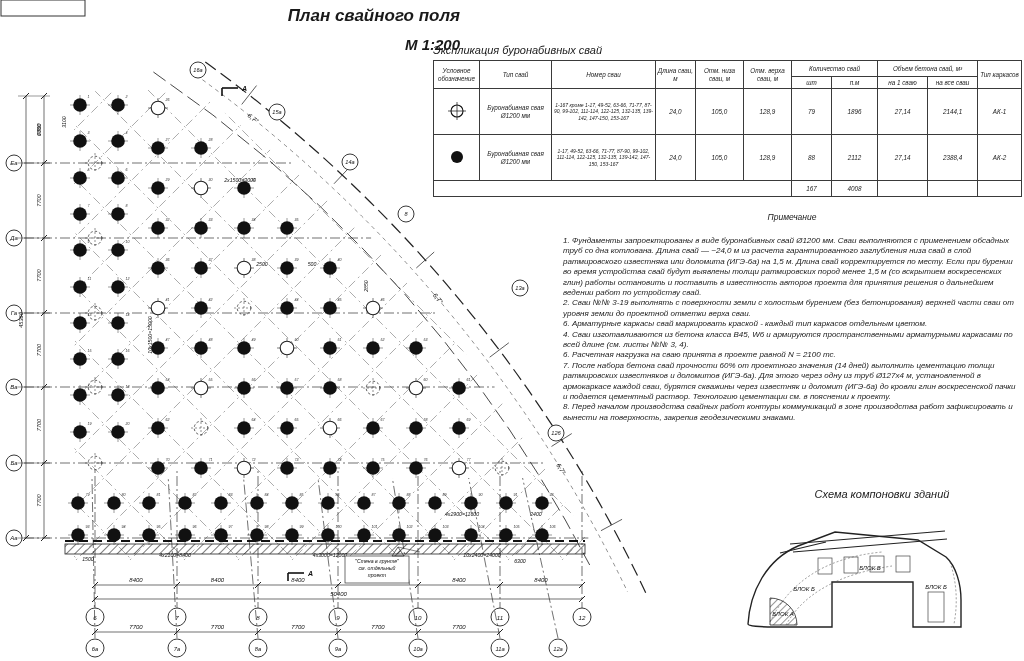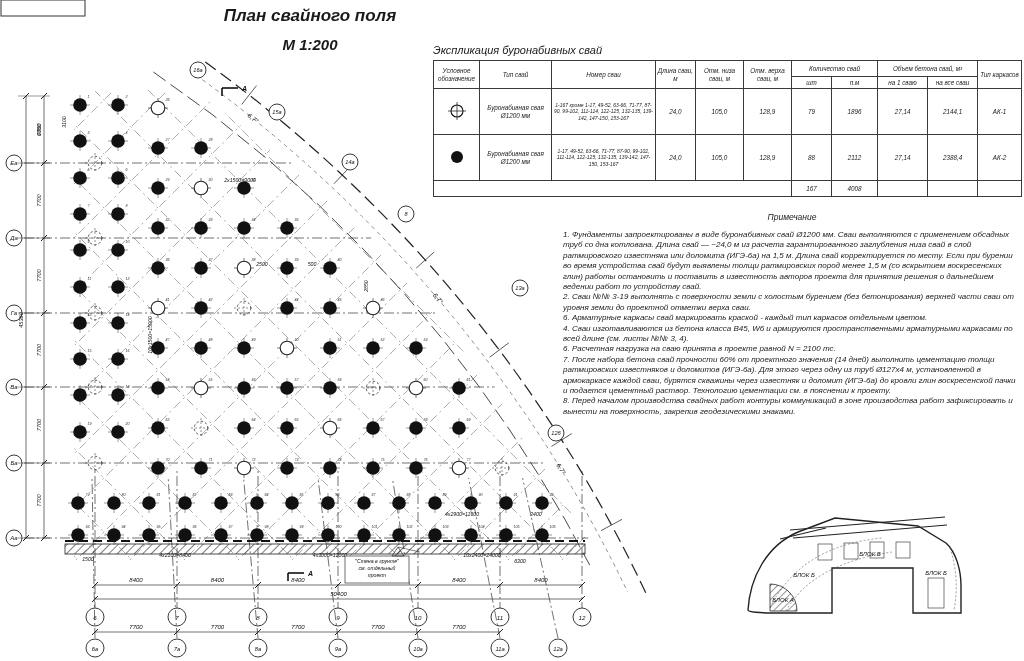--- a/index.html
+++ b/index.html
@@ -3,40 +3,40 @@
 <meta charset="utf-8">
 <style>
   * { margin:0; padding:0; box-sizing:border-box; }
   html,body { width:1024px; height:661px; }
   body {
     position:relative; background:#fff; overflow:hidden;
     font-family:"Liberation Sans", sans-serif; font-style:italic; color:#1a1a1a;
   }
   .abs { position:absolute; }
   
-  #plan-title { left:160px; top:6px; width:300px; text-align:center; }
+  #plan-title { left:160px; top:6px; width:300px; text-align:right; }
   #plan-title .t1 { font-size:17px; font-weight:bold; }
   #plan-title .t2 { font-size:15px; font-weight:bold; margin-top:10px; }
   
   #plan-svg { left:0; top:0; }
   
   #spec { left:433px; top:44px; width:588px; }
   #spec .spec-title { text-align:left; font-size:11px; margin-bottom:4px; }
   #spec table { width:100%; border-collapse:collapse; table-layout:fixed; }
   #spec th, #spec td {
     border:1px solid #3a3a3a; text-align:center; vertical-align:middle;
     font-weight:normal; font-size:6.3px; line-height:1.25; padding:1px;
     overflow:hidden;
   }
   #spec td.nums { font-size:5px; line-height:1.3; }
   #spec tr.hdr1 { height:16px; } #spec tr.hdr2 { height:12px; }
   #spec tr.body-row { height:46px; } #spec tr.totals { height:16px; }
   
   #notes { left:563px; top:212px; width:458px; font-size:8px; line-height:1.3; }
-  #notes .notes-title { text-align:center; font-size:8.5px; margin-bottom:7px; }
+  #notes .notes-title { text-align:center; font-size:8.5px; margin-bottom:13px; }
   
   #scheme { left:740px; top:488px; width:284px; }
   #scheme .scheme-title { text-align:center; font-size:11px; margin-bottom:2px; }
 </style>
 </head>
 <body>
 
 <div class="abs" id="plan-title">
   <div class="t1">План свайного поля</div>
   <div class="t2">М 1:200</div>
@@ -797,20 +797,21 @@
   <div>1. Фундаменты запроектированы в виде буронабивных свай Ø1200 мм. Сваи выполняются с применением обсадных труб со дна котлована. Длина свай — ~24,0 м из расчета гарантированного заглубления низа свай в слой ратмировского известняка или доломита (ИГЭ-6а) на 1,5 м. Длина свай корректируется по месту. Если при бурении во время устройства свай будут выявлены толщи ратмировских пород менее 1,5 м (со вскрытием воскресенских глин) работы остановить и поставить в известность авторов проекта для принятия решения о дальнейшем ведении работ по устройству свай.</div>
   <div>2. Сваи №№ 3-19 выполнять с поверхности земли с холостым бурением (без бетонирования) верхней части сваи от уровня земли до проектной отметки верха сваи.</div>
   <div>6. Арматурные каркасы свай маркировать краской - каждый тип каркасов отдельным цветом.</div>
   <div>4. Сваи изготавливаются из бетона класса В45, W6 и армируются пространственными арматурными каркасами по всей длине (см. листы №№ 3, 4).</div>
   <div>6. Расчетная нагрузка на сваю принята в проекте равной N = 2100 тс.</div>
   <div>7. После набора бетона свай прочности 60% от проектного значения (14 дней) выполнить цементацию толщи ратмировских известняков и доломитов (ИГЭ-6а). Для этого через одну из труб Ø127х4 м, установленной в армокаркасе каждой сваи, бурятся скважины через известняк и доломит (ИГЭ-6а) до кровли глин воскресенской пачки и подается цементный раствор. Технологию цементации см. в пояснении к проекту.</div>
   <div>8. Перед началом производства свайных работ контуры коммуникаций в зоне производства работ зафиксировать и вынести на поверхность, закрепив геодезическими знаками.</div>
 </div>
 
 <div class="abs" id="scheme">
+  <div class="scheme-title">Схема компоновки зданий</div>
   <svg width="284" height="148" viewBox="0 0 284 148">
     <defs>
       <pattern id="hatch2" width="5" height="5" patternTransform="rotate(45)" patternUnits="userSpaceOnUse">
         <line x1="0" y1="0" x2="0" y2="5" stroke="#333" stroke-width="1"></line>
       </pattern>
     </defs>
     <g stroke="#222" fill="none" stroke-width="1.4">
       <path d="M8,122 C10,90 26,58 58,44 L95,30 L178,38 L206,55 C216,64 221,82 221,98 L221,125 L173,125 L173,80 L92,80 L92,125 L34,125 C20,125 8,124 8,122 Z"></path>
     </g>
     <g stroke="#222" stroke-width="1.1" fill="none">

